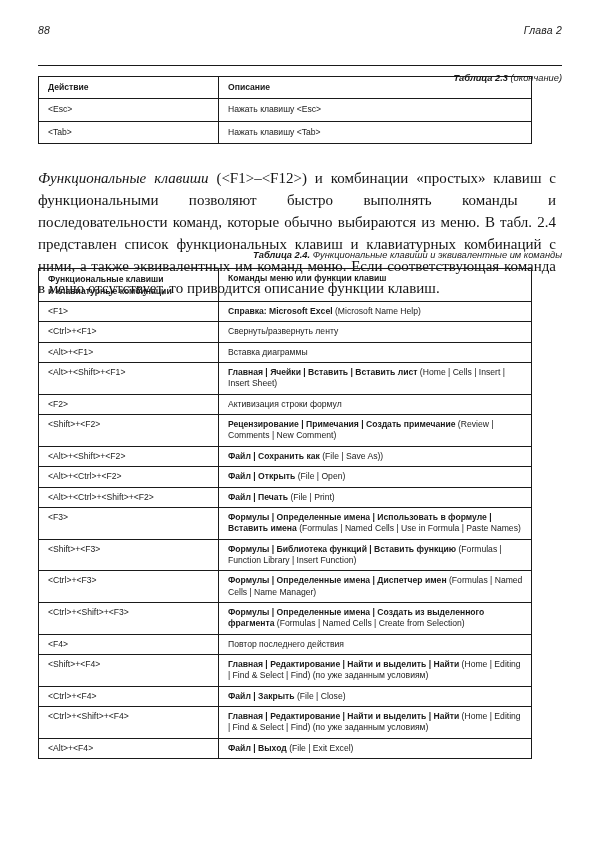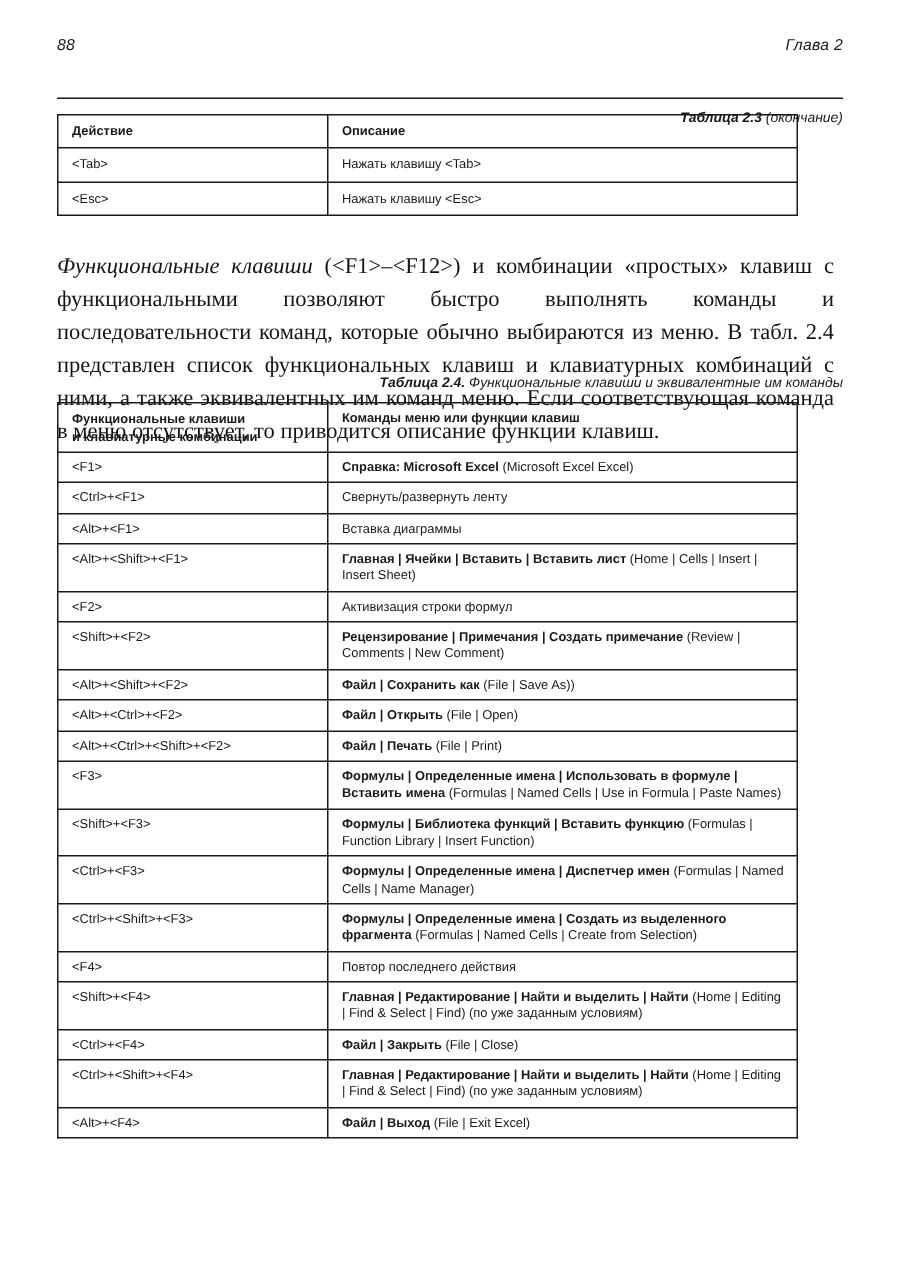--- a/index.html
+++ b/index.html
@@ -138,26 +138,26 @@
         <col>
       </colgroup>
     <thead>
       <tr>
         <th>Действие</th>
         <th>Описание</th>
       </tr>
     </thead>
     <tbody>
       <tr>
+        <td>&lt;Esc&gt;</td>
+        <td>Нажать клавишу &lt;Esc&gt;</td>
+      </tr>
+      <tr>
         <td>&lt;Tab&gt;</td>
         <td>Нажать клавишу &lt;Tab&gt;</td>
-      </tr>
-      <tr>
-        <td>&lt;Esc&gt;</td>
-        <td>Нажать клавишу &lt;Esc&gt;</td>
       </tr>
     </tbody>
   </table>
 
   <p class="body-par"><span class="term">Функциональные клавиши</span><span> (&lt;F1&gt;–&lt;F12&gt;) и комбинации «простых» клавиш с функциональными позволяют быстро выполнять команды и последовательности команд, которые обычно выбираются из меню. В табл. 2.4 представлен список функциональных клавиш и клавиатурных комбинаций с ними, а также эквивалентных им команд меню. Если соответствующая команда в меню отсутствует, то приводится описание функции клавиш.</span></p>
 
   <div class="caption caption-2-4">
     <span class="cap-strong">Таблица 2.4.</span><span class="cap-rest"> Функциональные клавиши и эквивалентные им команды</span>
   </div>
 
@@ -171,21 +171,21 @@
         <th class="hdr-key">
           <span>Функциональные клавиши</span><br>
           <span>и клавиатурные комбинации</span>
         </th>
         <th>Команды меню или функции клавиш</th>
       </tr>
     </thead>
     <tbody>
         <tr>
           <td>&lt;F1&gt;</td>
-          <td><span class="cmd-bold">Справка: Microsoft Excel</span><span class="cmd-reg"> (Microsoft Excel Excel)</span></td>
+          <td><span class="cmd-bold">Справка: Microsoft Excel</span><span class="cmd-reg"> (Microsoft Name Help)</span></td>
         </tr>
         <tr>
           <td>&lt;Ctrl&gt;+&lt;F1&gt;</td>
           <td><span class="cmd-reg">Свернуть/развернуть ленту</span></td>
         </tr>
         <tr>
           <td>&lt;Alt&gt;+&lt;F1&gt;</td>
           <td><span class="cmd-reg">Вставка диаграммы</span></td>
         </tr>
         <tr>

